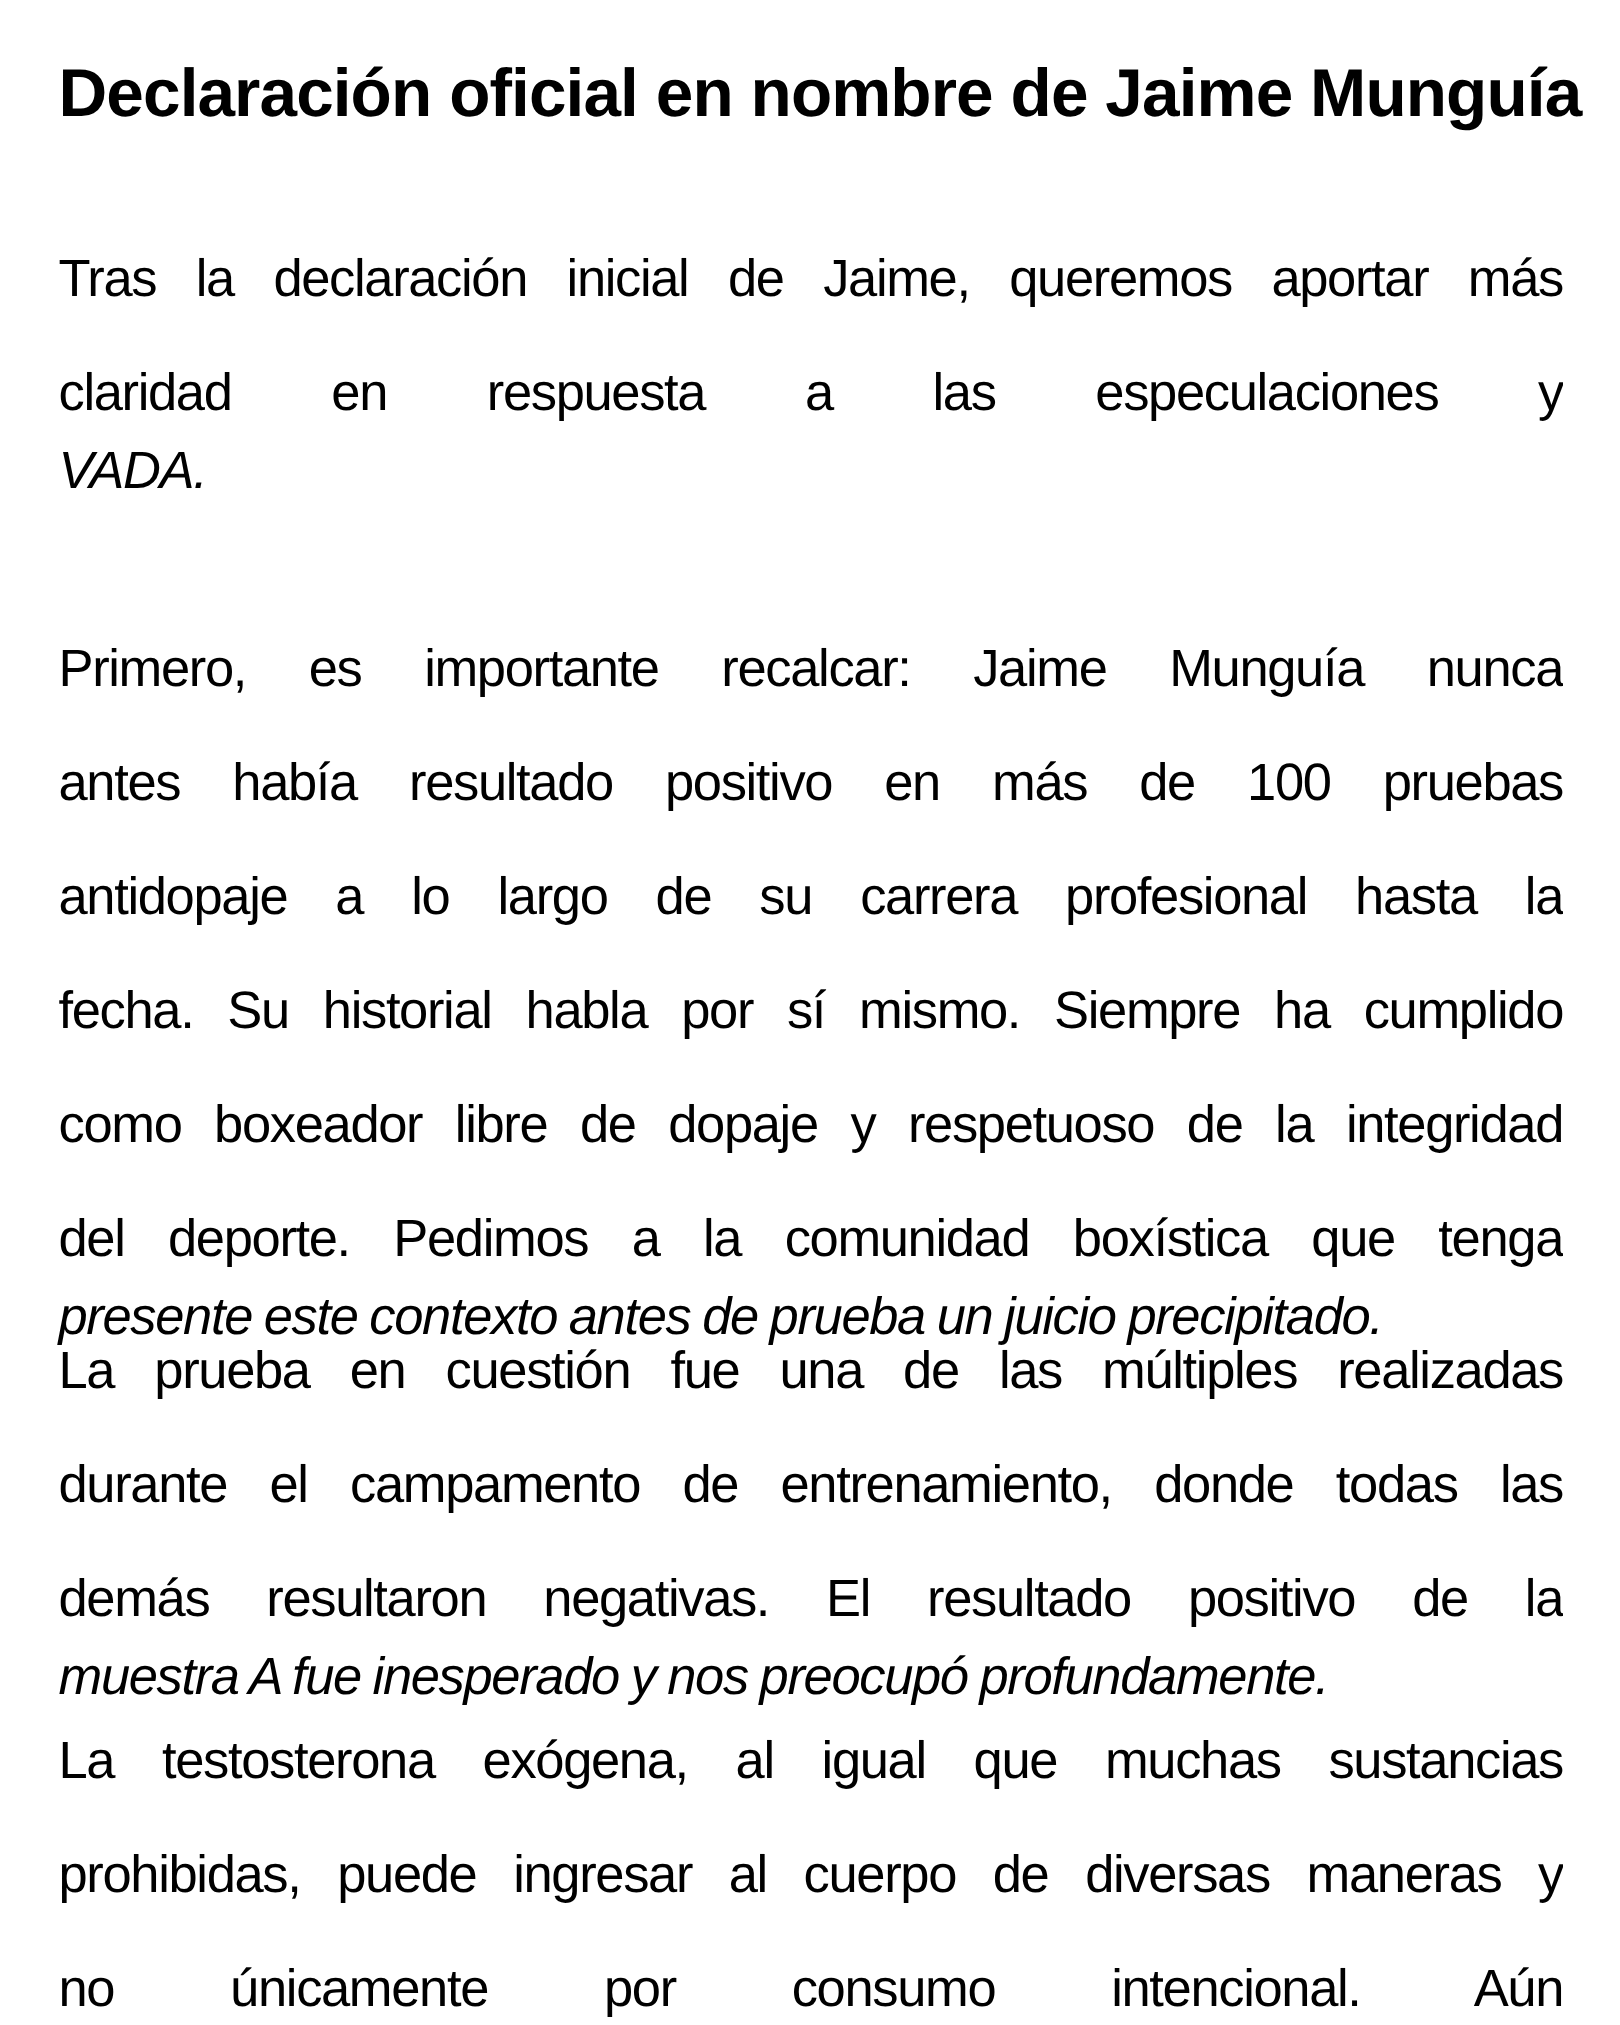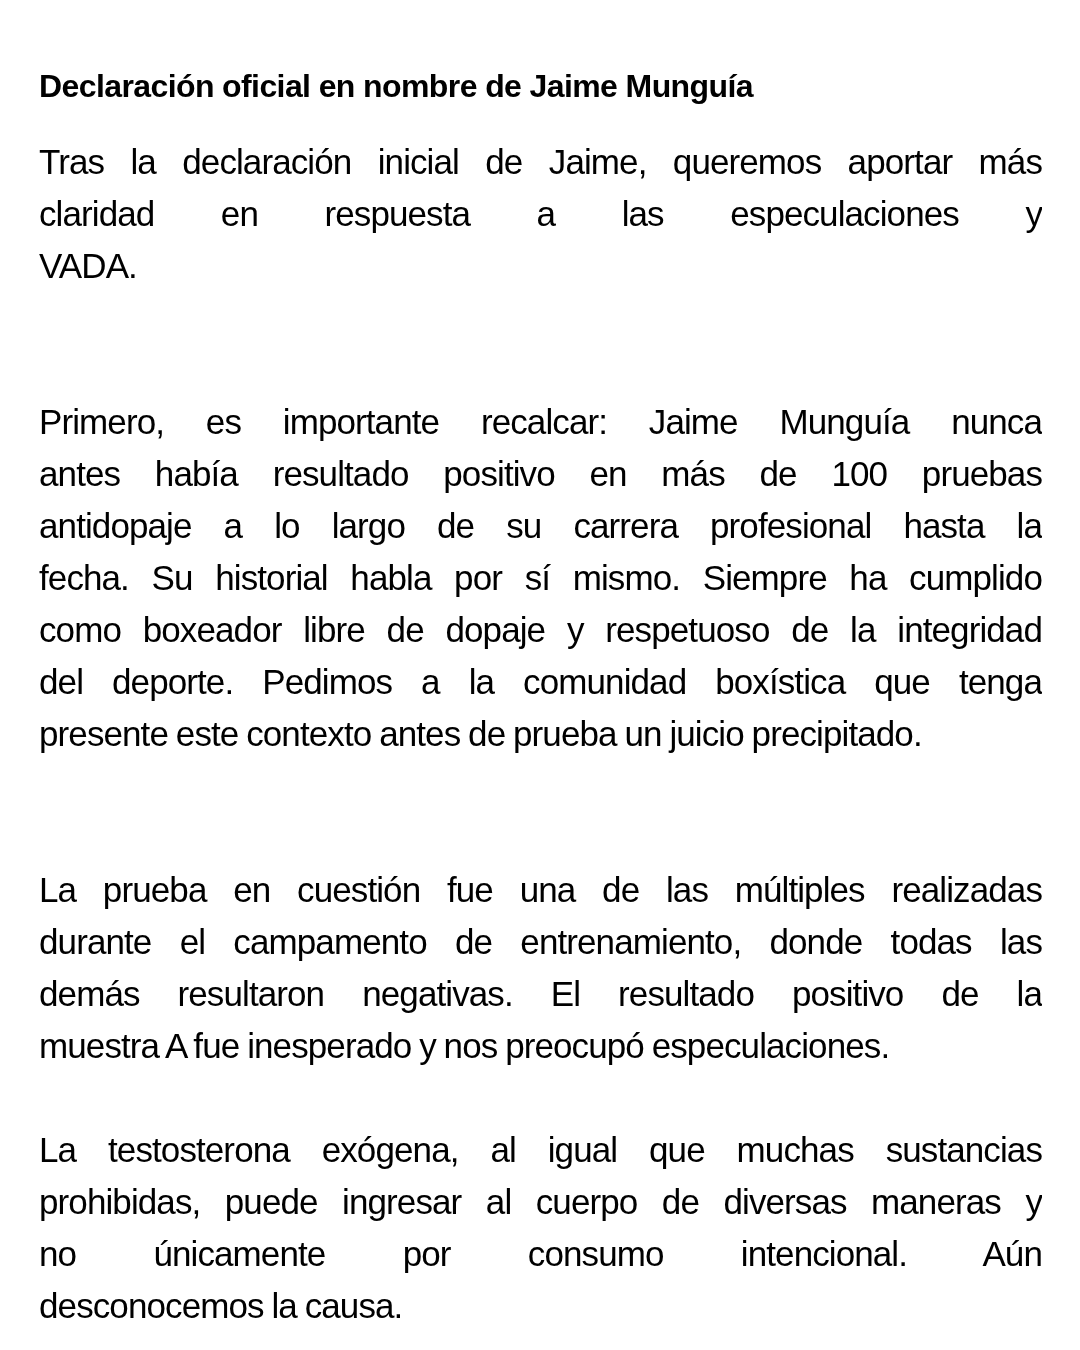--- a/index.html
+++ b/index.html
@@ -19,53 +19,54 @@
       position: absolute;
       left: 39px;
       top: 0;
       width: 1003px;
     }
     .title {
       position: absolute;
       left: 0;
       top: 36px;
       width: 1003px;
-      font-size: 32px;
+      font-size: 45px;
       font-weight: bold;
       line-height: 52px;
       white-space: nowrap;
       letter-spacing: -0.6px;
-      margin-top: 24px;
     }
     .para {
       position: absolute;
       left: 0;
       width: 1003px;
     }
     .line {
       display: block;
       width: 1003px;
       height: 52px;
       font-size: 35px;
       line-height: 52px;
       white-space: nowrap;
       overflow: visible;
     }
     .line.just {
       text-align: justify;
       text-align-last: justify;
       white-space: normal;
       overflow: hidden;
+      margin-top: 24px;
     }
     .line.last {
       text-align: left;
     }
     .line.last .inner {
       letter-spacing: -0.9px;
       word-spacing: -1px;
+      font-style: italic;
     }
     .line.just .inner {
       letter-spacing: -0.9px;
     }
   </style>
 </head>
 <body>
 
 <div class="page">
 
@@ -84,21 +85,21 @@
     <span class="line just"><span class="inner">fecha. Su historial habla por sí mismo. Siempre ha cumplido</span></span>
     <span class="line just"><span class="inner">como boxeador libre de dopaje y respetuoso de la integridad</span></span>
     <span class="line just"><span class="inner">del deporte. Pedimos a la comunidad boxística que tenga</span></span>
     <span class="line last"><span class="inner">presente este contexto antes de prueba un juicio precipitado.</span></span>
   </div>
 
   <div class="para" style="top:864px;">
     <span class="line just"><span class="inner">La prueba en cuestión fue una de las múltiples realizadas</span></span>
     <span class="line just"><span class="inner">durante el campamento de entrenamiento, donde todas las</span></span>
     <span class="line just"><span class="inner">demás resultaron negativas. El resultado positivo de la</span></span>
-    <span class="line last"><span class="inner">muestra A fue inesperado y nos preocupó especulaciones.</span></span>
+    <span class="line last"><span class="inner">muestra A fue inesperado y nos preocupó profundamente.</span></span>
   </div>
 
   <div class="para" style="top:1124px;">
     <span class="line just"><span class="inner">La testosterona exógena, al igual que muchas sustancias</span></span>
     <span class="line just"><span class="inner">prohibidas, puede ingresar al cuerpo de diversas maneras y</span></span>
     <span class="line just"><span class="inner">no únicamente por consumo intencional. Aún</span></span>
     <span class="line last"><span class="inner">desconocemos la causa.</span></span>
   </div>
 
 </div>

